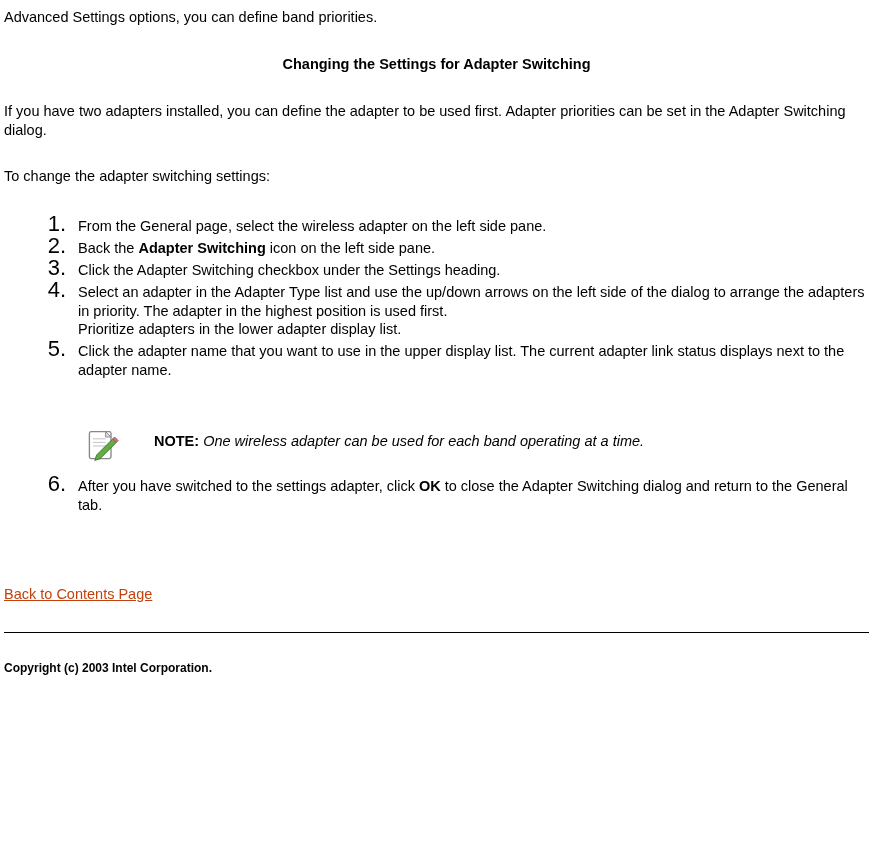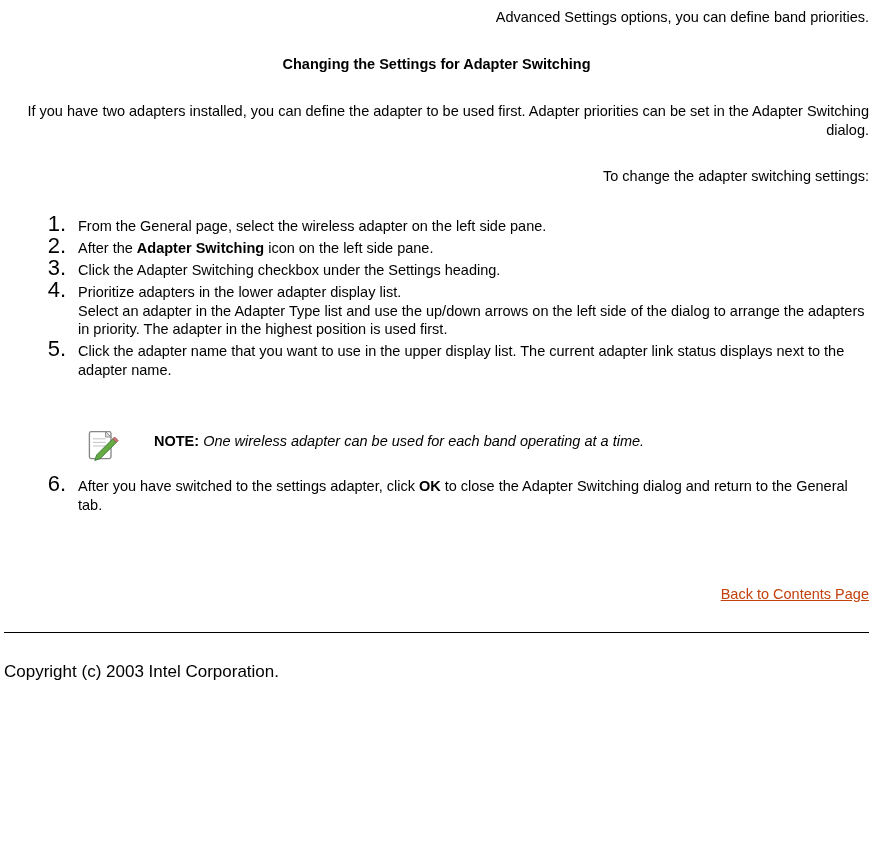--- a/index.html
+++ b/index.html
@@ -8,21 +8,20 @@
     line-height: 1.3;
     margin: 0;
     padding: 8px 4px 4px 4px;
     width: 873px;
     box-sizing: border-box;
     color: #000;
     background: #fff;
   }
   .para {
     margin: 0 0 28px 0;
-    text-align: right;
   }
   .heading {
     font-weight: bold;
     margin: 0 0 28px 0;
     text-align: center;
   }
   .listwrap {
     margin: 0 0 28px 0;
   }
   .olrow {
@@ -66,21 +65,22 @@
   a.backlink {
     color: #c2410c;
     text-decoration: underline;
   }
   hr.sep {
     margin: 28px 0 28px 0;
     border: none;
     border-top: 1.5px solid #000;
   }
   .copyright {
-    font-size: 17px;
+    font-size: 12px;
+    font-weight: bold;
   }
   .spacer-tall { height: 42px; }
 </style>
 </head>
 <body>
 
 <p class="para">Advanced Settings options, you can define band priorities.</p>
 
 <p class="heading">Changing the Settings for Adapter Switching</p>
 
@@ -91,34 +91,34 @@
 <div class="listwrap">
 
   <div class="olrow">
     <div class="num">1.</div>
     <div class="li-body">From the General page, select the wireless adapter on the left side pane.</div>
   </div>
 
   <div class="olrow">
     <div class="num">2.</div>
     <div class="li-body">
-      <span>After the </span><span class="bold">Adapter Switching</span><span> icon on the left side pane.</span>
+      <span>Back the </span><span class="bold">Adapter Switching</span><span> icon on the left side pane.</span>
     </div>
   </div>
 
   <div class="olrow">
     <div class="num">3.</div>
     <div class="li-body">Click the Adapter Switching checkbox under the Settings heading.</div>
   </div>
 
   <div class="olrow">
     <div class="num">4.</div>
     <div class="li-body">
+      <div>Select an adapter in the Adapter Type list and use the up/down arrows on the left side of the dialog to arrange the adapters in priority. The adapter in the highest position is used first.</div>
       <div>Prioritize adapters in the lower adapter display list.</div>
-      <div>Select an adapter in the Adapter Type list and use the up/down arrows on the left side of the dialog to arrange the adapters in priority. The adapter in the highest position is used first.</div>
     </div>
   </div>
 
   <div class="olrow">
     <div class="num">5.</div>
     <div class="li-body">Click the adapter name that you want to use in the upper display list. The current adapter link status displays next to the adapter name.</div>
   </div>
 
   <div class="note-block">
     <div class="note-icon">

